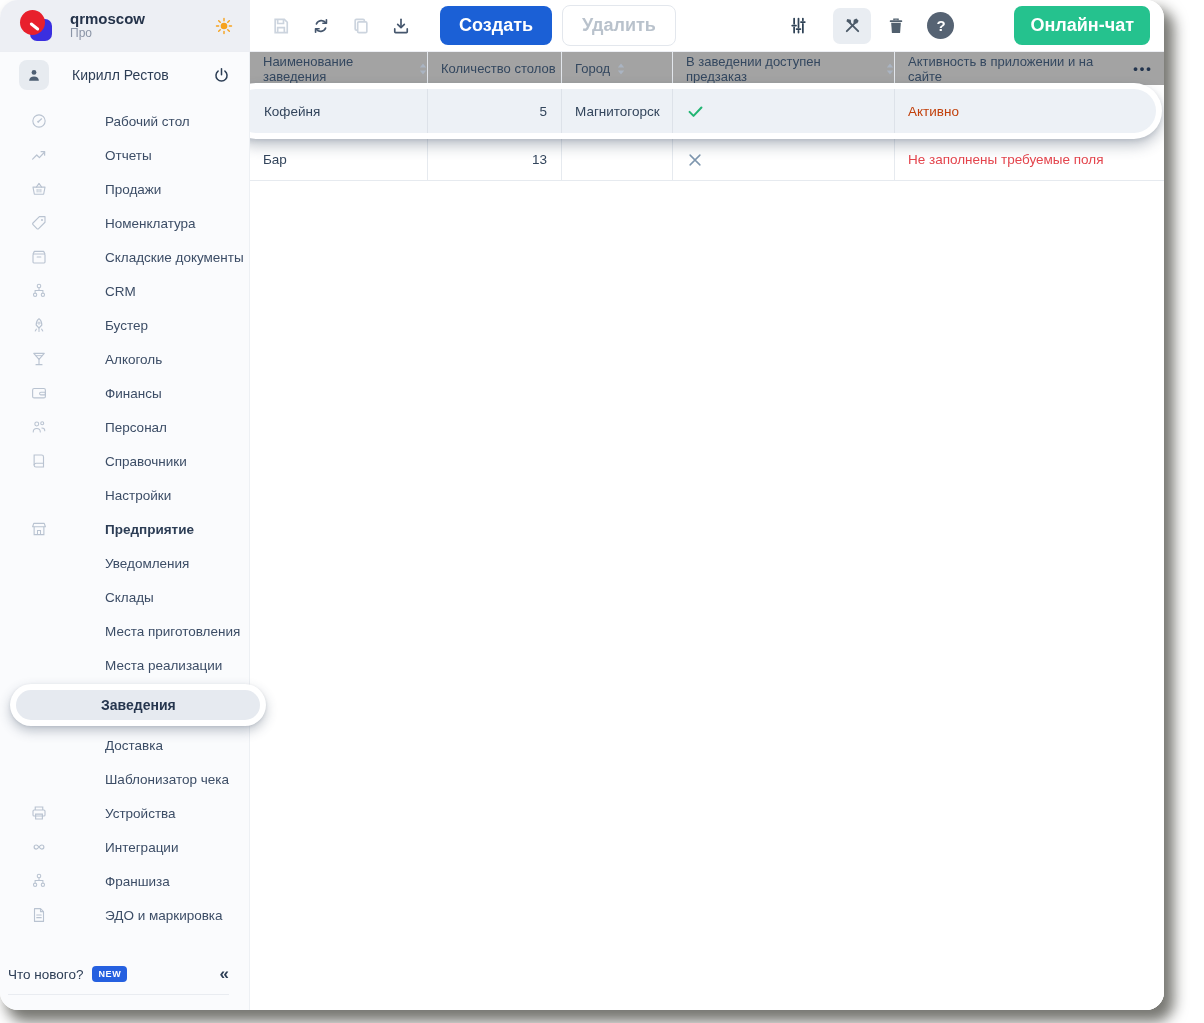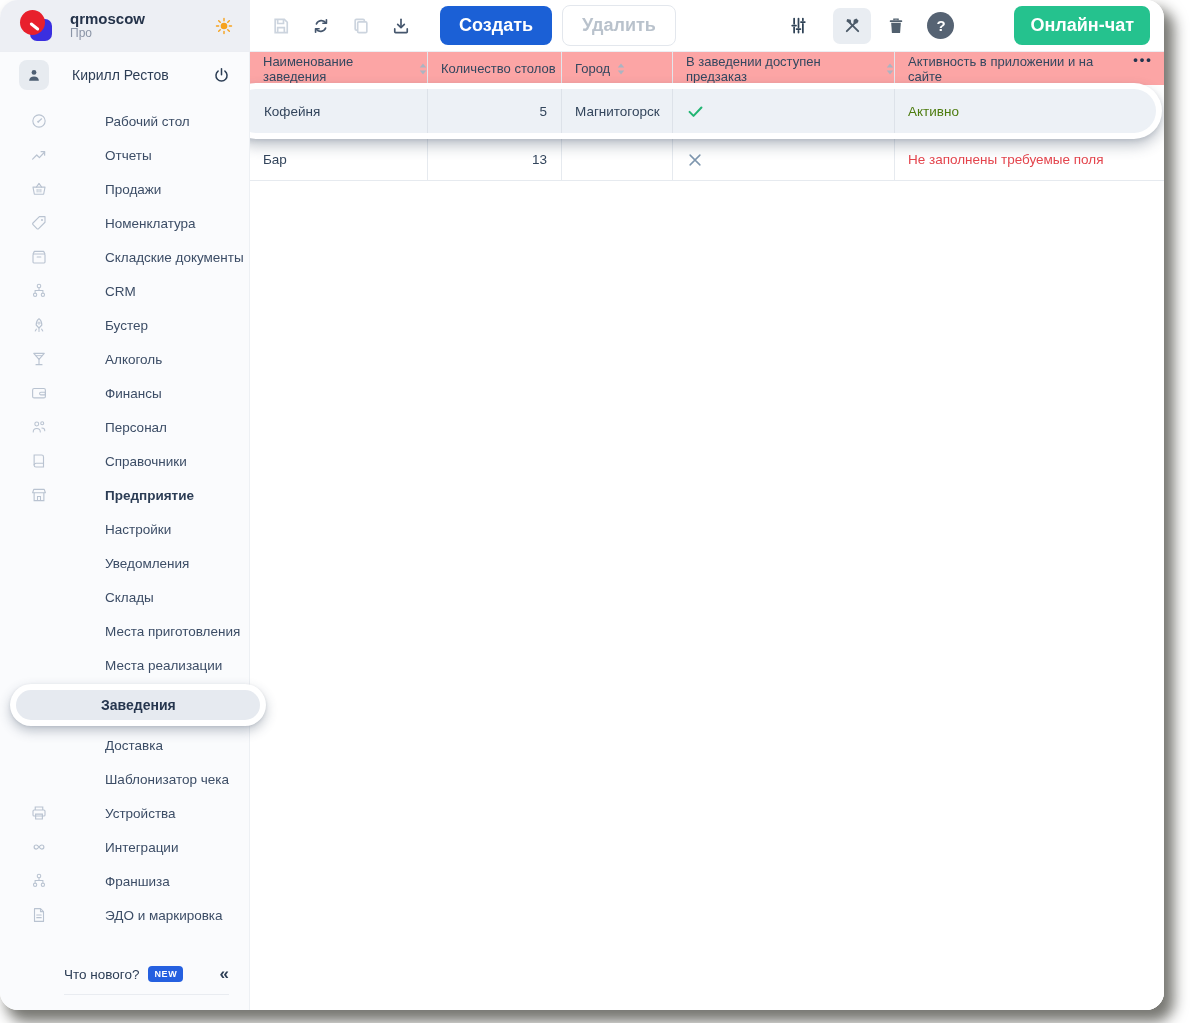--- a/index.html
+++ b/index.html
@@ -47,31 +47,31 @@
   .mi-ic { width:18px; height:18px; margin-right:24px; color:#b9c3d1; display:flex; align-items:center; justify-content:center; flex:none; }
   .mi-lb { font-size:13.5px; color:#3c4d66; white-space:nowrap;margin-left:33px; }
   .mi.bold .mi-lb { font-weight:bold; color:#2c3d55; }
   .mi.sub { padding-left:72px; }
 
   .spot-wrap { margin:2px 0 2px 10px; width:256px; background:#fff; border-radius:24px; padding:6px;
     box-shadow:0 5px 12px rgba(50,65,90,.30), 0 1px 3px rgba(50,65,90,.12); position:relative; z-index:7; }
   .spot-inner { background:#e6eaf0; border-radius:18px; height:30px; display:flex; align-items:center; padding-left:52px; cursor:pointer; }
   .spot-inner .mi-lb { font-weight:bold; font-size:14px; color:#26364e; }
 
-  .side-foot { flex:none; padding:0 20px 8px 20px;margin-left:44px; }
+  .side-foot { flex:none; padding:0 20px 8px 8px; }
   .foot-row1 { display:flex; align-items:center; height:32px; }
   .whats-new { font-size:13.5px; color:#2c3d55; cursor:pointer; }
   .new-badge { background:#2560e0; color:#fff; font-size:9px; font-weight:bold; letter-spacing:.6px;
     border-radius:4px; padding:3px 6px; margin-left:9px; }
   .collapse { margin-left:auto; font-size:17px; font-weight:bold; color:#2c3e55; cursor:pointer; }
   .foot-div { border-top:1px solid #e9ecf1; margin:4px 0 7px 0; }
 
   
   .content { flex:1; display:flex; flex-direction:column; background:#fff; min-width:0; }
-  .thead { height:33px; flex:none; background:#fca5a5; display:flex; align-items:flex-start; }
+  .thead { height:33px; flex:none; background:#a3a3a3; display:flex; align-items:center; }
   .th { display:flex; align-items:center; height:100%; padding-left:13px; border-right:1px solid #e2e6ec;
     font-size:13px; color:#33475f; gap:7px; }
   .th:last-child, .th.no-r { border-right:none; }
   .c1 { width:178px; flex:none; } .c2 { width:134px; flex:none; } .c3 { width:111px; flex:none; }
   .c4 { width:222px; flex:none; } .c5 { flex:1; min-width:0; }
   .th-more { width:42px; flex:none; display:flex; align-items:center; justify-content:center;
     color:#22344e; font-weight:bold; font-size:13px; letter-spacing:2px; cursor:pointer; }
   .sort { display:flex; flex-direction:column; gap:2px; }
 
   .row-spotlight { position:relative; z-index:5; margin:-2px 0 0 -22px; width:934px; background:#fff;
@@ -81,21 +81,21 @@
   .row1 .td:last-child { border-right:none; }
   .row1 .td.c1 { width:194px; padding-left:30px; }
 
   .td { display:flex; align-items:center; padding-left:13px; font-size:13.5px; color:#33455c; }
   .td.num { justify-content:flex-end; padding-right:14px; padding-left:0; }
 
   .row2 { display:flex; height:42px; background:#fff; border-bottom:1px solid #e6eaef; align-items:stretch; }
   .row2 .td { border-right:1px solid #e6eaef; }
   .row2 .td:last-child { border-right:none; }
 
-  .txt-green { color:#4d7c0f; }
+  .txt-green { color:#c2410c; }
   .txt-red { color:#e4454d; }
   .empty-area { flex:1; background:#fff; }
   svg { display:block; }
 </style>
 </head>
 <body>
 
 <svg width="0" height="0" style="position:absolute">
   <defs>
     <symbol id="i-dash" viewBox="0 0 24 24">
@@ -391,30 +391,30 @@
             <span class="mi-lb">Персонал</span>
           </div>
         <div class="mi">
             <span class="mi-ic">
               <svg width="18" height="18">
                 <use href="#i-book"></use>
               </svg>
             </span>
             <span class="mi-lb">Справочники</span>
           </div>
+        <div class="mi sub">
+            <span class="mi-lb">Настройки</span>
+          </div>
         <div class="mi bold">
             <span class="mi-ic">
               <svg width="18" height="18">
                 <use href="#i-store"></use>
               </svg>
             </span>
             <span class="mi-lb">Предприятие</span>
-          </div>
-        <div class="mi sub">
-            <span class="mi-lb">Настройки</span>
           </div>
         <div class="mi sub">
             <span class="mi-lb">Уведомления</span>
           </div>
         <div class="mi sub">
             <span class="mi-lb">Склады</span>
           </div>
         <div class="mi sub">
             <span class="mi-lb">Места приготовления</span>
           </div>

